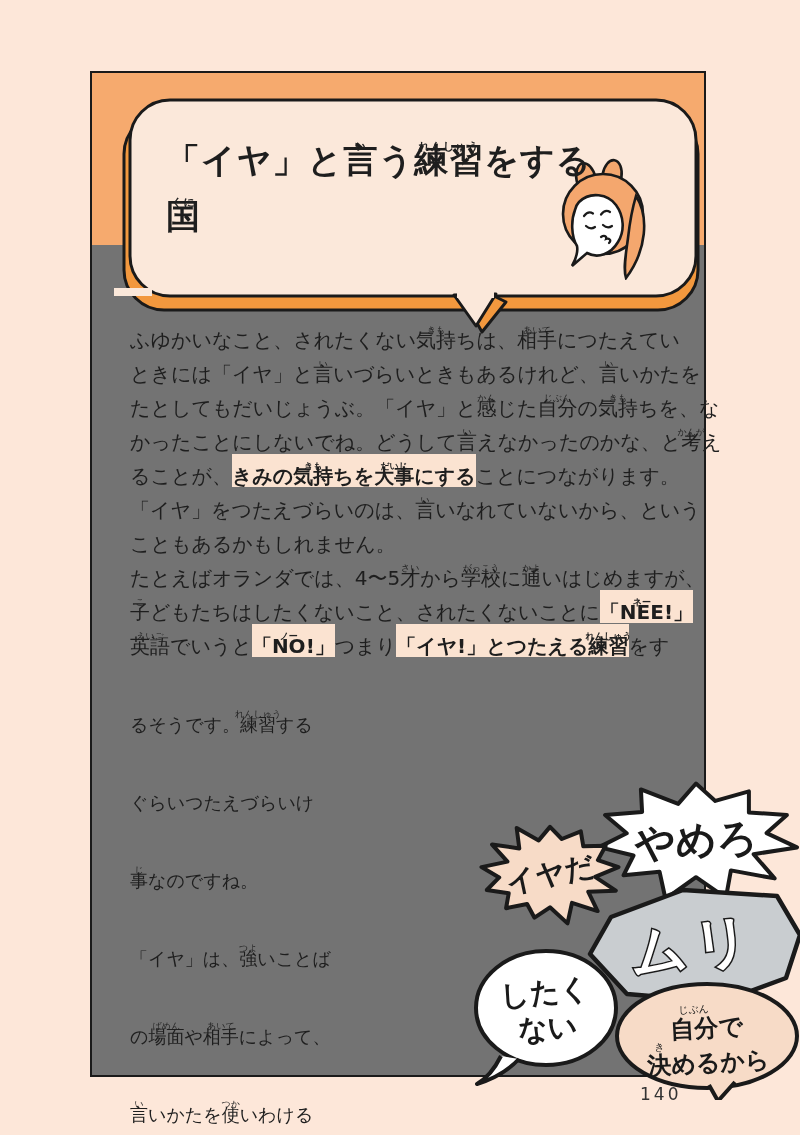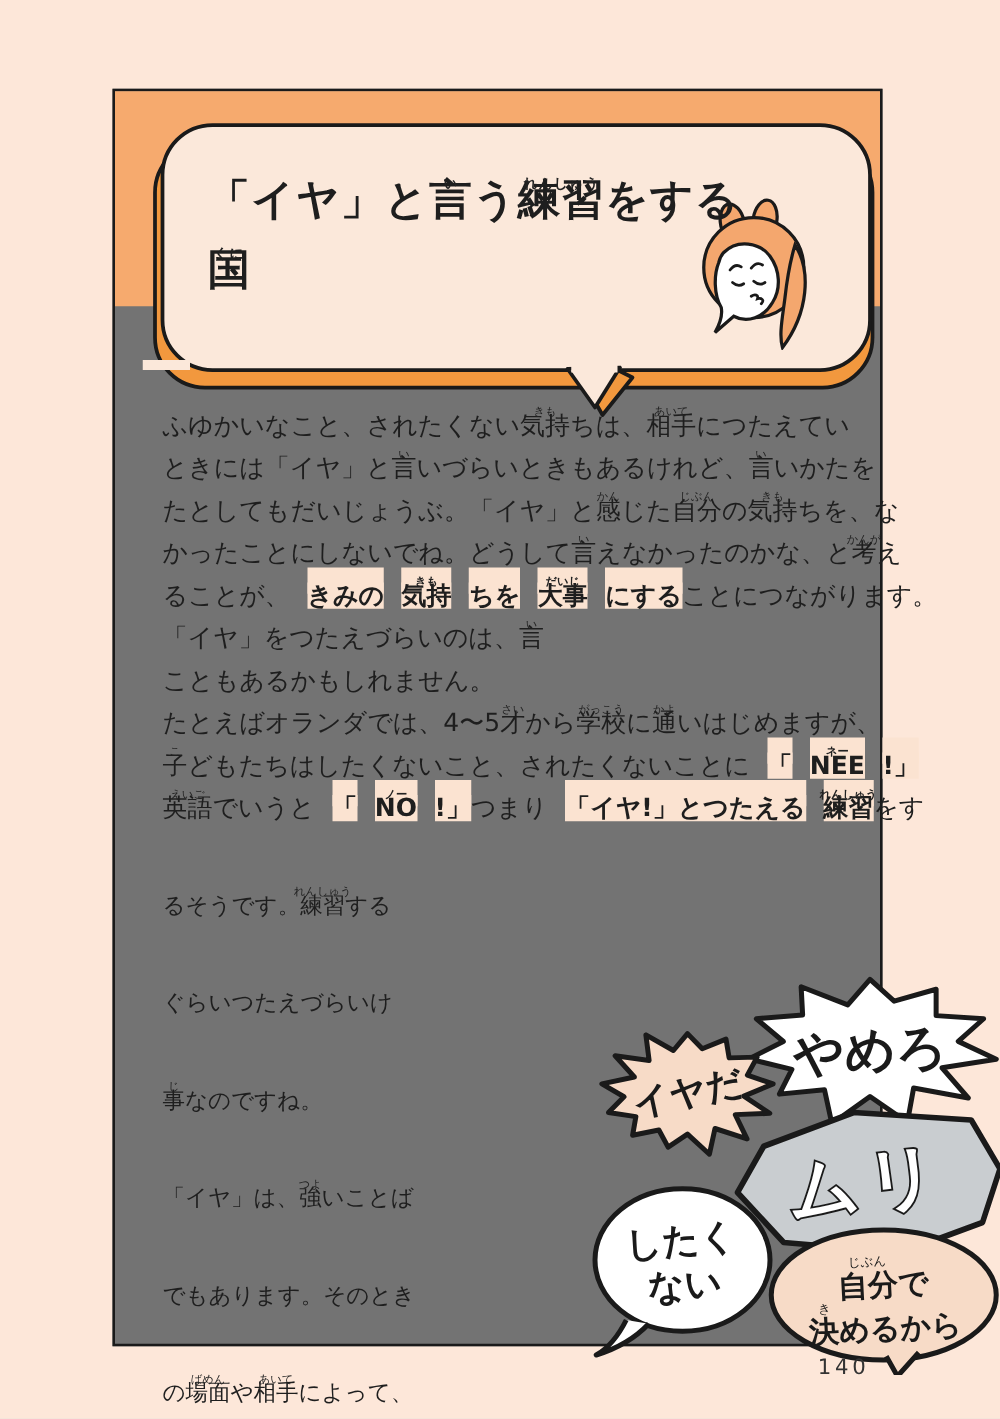--- a/index.html
+++ b/index.html
@@ -12,29 +12,29 @@
   .title{position:absolute;left:74px;top:55px;z-index:5;}
   .title .bl{height:42px;padding-top:14px;font-size:34px;font-weight:700;letter-spacing:1px;line-height:36px;white-space:nowrap;}
   .title .rt{font-size:11px;top:-13px;font-weight:700;}
   
   .bodytext{position:absolute;left:38px;top:244px;width:556px;}
   .bodytext .bl{height:21px;padding-top:13px;font-size:20px;line-height:21px;white-space:nowrap;letter-spacing:0px;}
   .bodytext .bl.narrow{font-size:18px;margin-top:44px;}
   .bodytext .rt{font-size:9px;top:-10px;}
   .seg{display:inline-block;position:relative;vertical-align:bottom;}
   .rt{position:absolute;left:50%;transform:translateX(-50%);white-space:nowrap;color:#222;}
-  .hl{background:#fbe3d1;font-weight:700;box-shadow:0 -12px 0 0 #fbe3d1;margin-left:14px;}
+  .hl{background:#fbe3d1;font-weight:700;box-shadow:0 -12px 0 0 #fbe3d1;}
   
   .sticker{position:absolute;}
   .st-yamero{left:497px;top:703px;}
   .st-iyada{left:386px;top:747px;}
   .st-muri{left:489px;top:812px;}
   .st-shita{left:379px;top:873px;}
   .st-jibun{left:519px;top:906px;}
-  .pagenum{position:absolute;left:640px;top:1084px;width:70px;text-align:center;font-size:17px;letter-spacing:3px;color:#333;}
+  .pagenum{position:absolute;left:640px;top:1084px;width:70px;text-align:left;font-size:17px;letter-spacing:3px;color:#333;}
 </style>
 </head>
 <body>
 
 <div class="page">
   <div class="box">
 
     <div class="band"></div>
 
     <svg class="bubble-svg" width="600" height="250" viewBox="0 0 600 250">
@@ -67,30 +67,29 @@
         <div class="bl"><span class="seg">「イヤ」と</span><span class="seg">言<span class="rt">い</span></span><span class="seg">う</span><span class="seg">練習<span class="rt">れんしゅう</span></span><span class="seg">をする</span></div>
         <div class="bl"><span class="seg">国<span class="rt">くに</span></span></div>
       </div>
 
     <div class="bodytext">
         <div class="bl"><span class="seg">ふゆかいなこと、されたくない</span><span class="seg">気持<span class="rt">きも</span></span><span class="seg">ちは、</span><span class="seg">相手<span class="rt">あいて</span></span><span class="seg">につたえてい</span></div>
         <div class="bl"><span class="seg">ときには「イヤ」と</span><span class="seg">言<span class="rt">い</span></span><span class="seg">いづらいときもあるけれど、</span><span class="seg">言<span class="rt">い</span></span><span class="seg">いかたを</span></div>
         <div class="bl"><span class="seg">たとしてもだいじょうぶ。「イヤ」と</span><span class="seg">感<span class="rt">かん</span></span><span class="seg">じた</span><span class="seg">自分<span class="rt">じぶん</span></span><span class="seg">の</span><span class="seg">気持<span class="rt">きも</span></span><span class="seg">ちを、な</span></div>
         <div class="bl"><span class="seg">かったことにしないでね。どうして</span><span class="seg">言<span class="rt">い</span></span><span class="seg">えなかったのかな、と</span><span class="seg">考<span class="rt">かんが</span></span><span class="seg">え</span></div>
         <div class="bl"><span class="seg">ることが、</span><span class="seg hl">きみの</span><span class="seg hl">気持<span class="rt">きも</span></span><span class="seg hl">ちを</span><span class="seg hl">大事<span class="rt">だいじ</span></span><span class="seg hl">にする</span><span class="seg">ことにつながります。</span></div>
-        <div class="bl"><span class="seg">「イヤ」をつたえづらいのは、</span><span class="seg">言<span class="rt">い</span></span></div>
+        <div class="bl"><span class="seg">「イヤ」をつたえづらいのは、</span><span class="seg">言<span class="rt">い</span></span><span class="seg">いなれていないから、という</span></div>
         <div class="bl"><span class="seg">こともあるかもしれません。</span></div>
         <div class="bl"><span class="seg">たとえばオランダでは、4〜5</span><span class="seg">才<span class="rt">さい</span></span><span class="seg">から</span><span class="seg">学校<span class="rt">がっこう</span></span><span class="seg">に</span><span class="seg">通<span class="rt">かよ</span></span><span class="seg">いはじめますが、</span></div>
         <div class="bl"><span class="seg">子<span class="rt">こ</span></span><span class="seg">どもたちはしたくないこと、されたくないことに</span><span class="seg hl">「</span><span class="seg hl">NEE<span class="rt">ネー</span></span><span class="seg hl"> !」</span></div>
         <div class="bl"><span class="seg">英語<span class="rt">えいご</span></span><span class="seg">でいうと</span><span class="seg hl">「</span><span class="seg hl">NO<span class="rt">ノー</span></span><span class="seg hl"> !」</span><span class="seg">つまり</span><span class="seg hl">「イヤ!」とつたえる</span><span class="seg hl">練習<span class="rt">れんしゅう</span></span><span class="seg">をす</span></div>
         <div class="bl narrow"><span class="seg">るそうです。</span><span class="seg">練習<span class="rt">れんしゅう</span></span><span class="seg">する</span></div>
         <div class="bl narrow"><span class="seg">ぐらいつたえづらいけ</span></div>
         <div class="bl narrow"><span class="seg">事<span class="rt">じ</span></span><span class="seg">なのですね。</span></div>
         <div class="bl narrow"><span class="seg">「イヤ」は、</span><span class="seg">強<span class="rt">つよ</span></span><span class="seg">いことば</span></div>
-        <div class="bl narrow"><span class="seg">でもあります。そのとき</span></div>
         <div class="bl narrow"><span class="seg">の</span><span class="seg">場面<span class="rt">ばめん</span></span><span class="seg">や</span><span class="seg">相手<span class="rt">あいて</span></span><span class="seg">によって、</span></div>
         <div class="bl narrow"><span class="seg">言<span class="rt">い</span></span><span class="seg">いかたを</span><span class="seg">使<span class="rt">つか</span></span><span class="seg">いわける</span></div>
       </div>
 
     <svg class="sticker st-yamero" width="216" height="126" viewBox="0 0 216 126">
       <polygon fill="#ffffff" stroke="#1a1a1a" stroke-width="4" stroke-linejoin="round" points="107.0,7.5 126.3,24.9 159.9,15.4 159.9,36.5 197.9,39.0 177.6,57.1 208.0,71.4 164.6,78.2 185.6,102.4 141.9,94.4 136.9,121.9 107.0,101.2 76.5,123.0 70.6,95.8 34.5,99.3 44.5,79.5 10.1,71.1 37.7,57.2 16.1,39.0 53.1,36.0 51.9,13.4 89.2,27.9"></polygon>
       <text x="107" y="78" text-anchor="middle" font-size="40" font-weight="bold" fill="#1a1a1a" transform="rotate(-3 107 63)">やめろ</text>
     </svg>
 
     <svg class="sticker st-iyada" width="146" height="106" viewBox="0 0 146 106">

